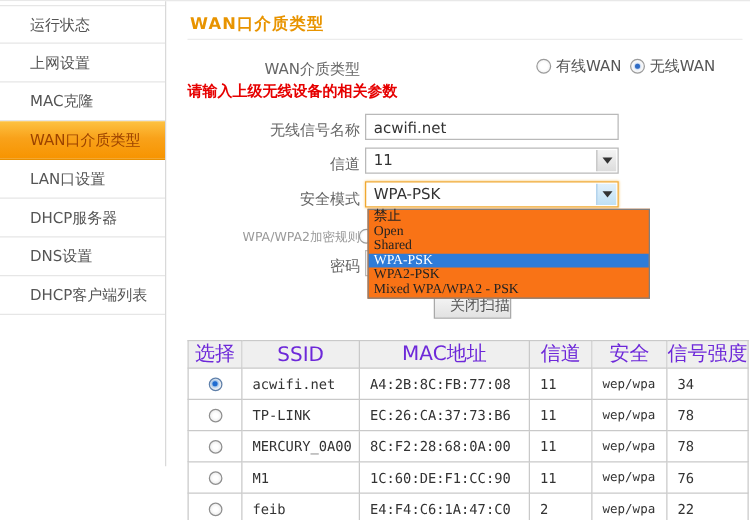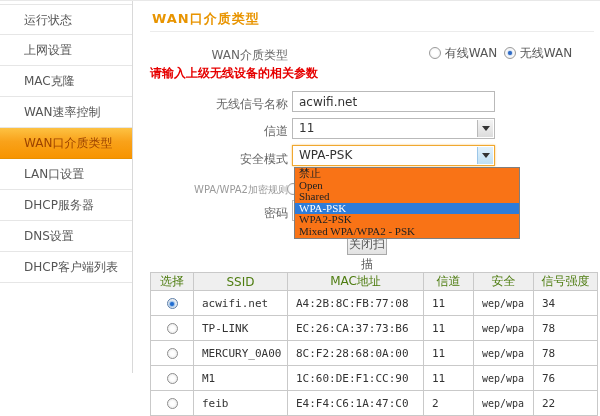--- a/index.html
+++ b/index.html
@@ -62,35 +62,35 @@
   .select.focused .arrow { background:linear-gradient(#e2f1fb,#bfe0f5);
             border-left:1px solid #9cc6e8; }
 
   
   .dd-list { position:absolute; left:160px; top:166px; width:226px;
              background:#f97316; border:1px solid #7f7f7f; z-index:10;font-family:Liberation Serif, serif; }
   .dd-opt { height:11.6px; line-height:11.6px; font-size:11px; color:#222;
             padding-left:4px; white-space:nowrap; cursor:pointer; }
   .dd-opt.sel { background:#2e7cd9; color:#fff; }
 
-  .btn { position:absolute; left:213px; top:232px; width:40px; height:22px;
+  .btn { position:absolute; left:213px; top:232px; width:62px; height:22px;
          background:linear-gradient(#f8f8f8,#e2e2e2); border:1px solid #a9a9a9;
-         font-size:12px; color:#555; text-align:center; line-height:20px;
+         font-size:12px; color:#555; text-align:right; line-height:20px;
          cursor:pointer; z-index:2; }
 
   .hidden-radio { position:absolute; left:153px; top:182px; z-index:1; }
   .pwd-input { top:199px; z-index:1; }
 
   
   .scan-table { position:absolute; left:150px; top:271px; border-collapse:collapse;
                 table-layout:fixed; background:#fff; }
   .scan-table th, .scan-table td { border:1px solid #c9c9c9; overflow:hidden;
                 white-space:nowrap; }
-  .scan-table th { height:18px; background:#efefef; font-weight:normal; color:#4d7c0f;
-                font-size:12px; text-align:center;margin-top:18px; }
+  .scan-table th { height:18px; background:#efefef; font-weight:normal; color:#6d28d9;
+                font-size:16px; text-align:center;margin-top:18px; }
   .scan-table td { height:25px; font-family:"DejaVu Sans Mono","Liberation Mono",monospace;
                 font-size:11px; color:#333; padding-left:8px; }
   .scan-table td.c { text-align:center; padding-left:0; }
   .scan-table td.sec { font-size:10px; }
   .t-radio { display:inline-block; width:11px; height:11px; border-radius:50%;
              border:1px solid #8f8f8f; background:radial-gradient(#fff 30%,#e2e2e2 100%);
              position:relative; vertical-align:middle; }
   .t-radio.checked { border-color:#5f7fa8; }
   .t-radio.checked::after { content:""; position:absolute; left:2.5px; top:2.5px;
              width:4px; height:4px; border-radius:50%; background:#1f6bd0;
@@ -98,21 +98,20 @@
 </style>
 </head>
 <body>
 
 <div id="page">
 
   <div class="sidebar">
     <div class="side-item">运行状态</div>
     <div class="side-item">上网设置</div>
     <div class="side-item">MAC克隆</div>
-    <div class="side-item">WAN速率控制</div>
     <div class="side-item active">WAN口介质类型</div>
     <div class="side-item">LAN口设置</div>
     <div class="side-item">DHCP服务器</div>
     <div class="side-item">DNS设置</div>
     <div class="side-item">DHCP客户端列表</div>
   </div>
 
   <div class="content">
 
     <div class="page-title">WAN口介质类型</div>

